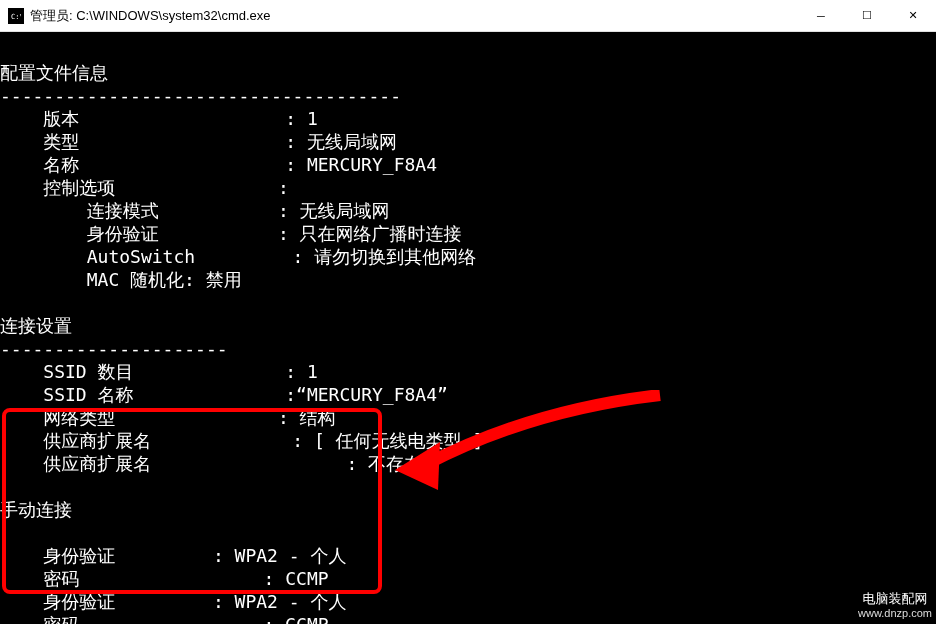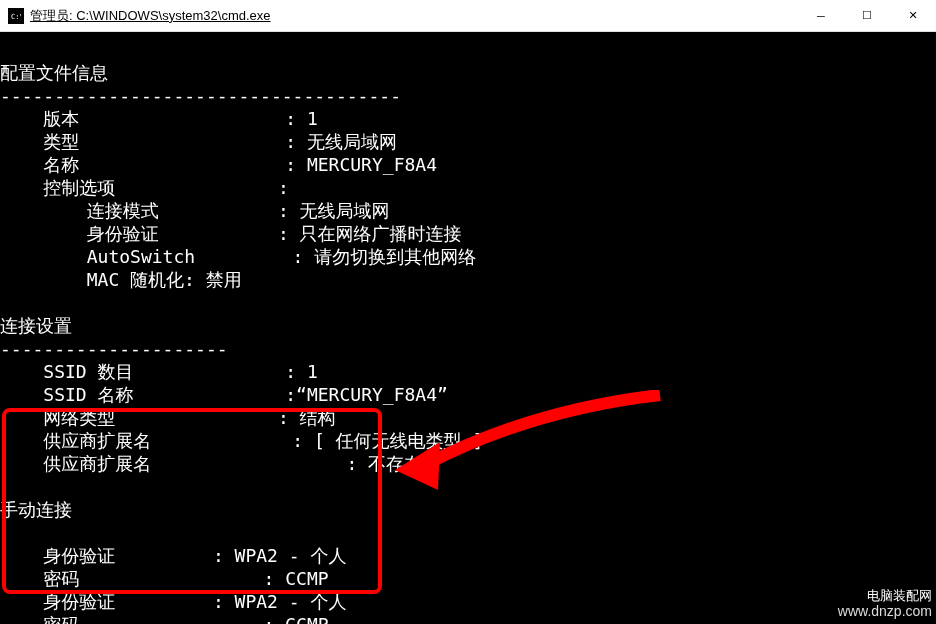--- a/index.html
+++ b/index.html
@@ -26,21 +26,20 @@
       margin-right: 6px;
       display: inline-flex;
       align-items: center;
       justify-content: center;
     }
     .titlebar-icon svg { width: 10px; height: 8px; }
     .titlebar-title {
       font-size: 13px;
       color: #000;
       font-family: "Microsoft YaHei", sans-serif;
-      text-decoration: underline;
     }
     .titlebar-controls {
       margin-left: auto;
       display: flex;
     }
     .tb-btn {
       width: 46px;
       height: 30px;
       display: flex;
       align-items: center;
@@ -72,26 +71,26 @@
       top: 390px;
       pointer-events: none;
     }
     .watermark {
       position: absolute;
       right: 4px;
       bottom: 4px;
       font-family: "Microsoft YaHei", sans-serif;
       font-size: 13px;
       color: #fff;
-      text-align: right;
+      text-align: center;
       line-height: 1.2;
       text-shadow: 0 0 3px rgba(0,0,0,0.9);
     }
     .watermark .wm-url {
-      font-size: 14px;
+      font-size: 11px;
       color: #ddd;
     }
   </style>
 </head>
 <body>
 
 <div class="titlebar">
   <span class="titlebar-icon">
     <svg viewBox="0 0 10 8">
         <text x="0" y="7" fill="#fff" font-size="7" font-family="monospace">C:\</text>

